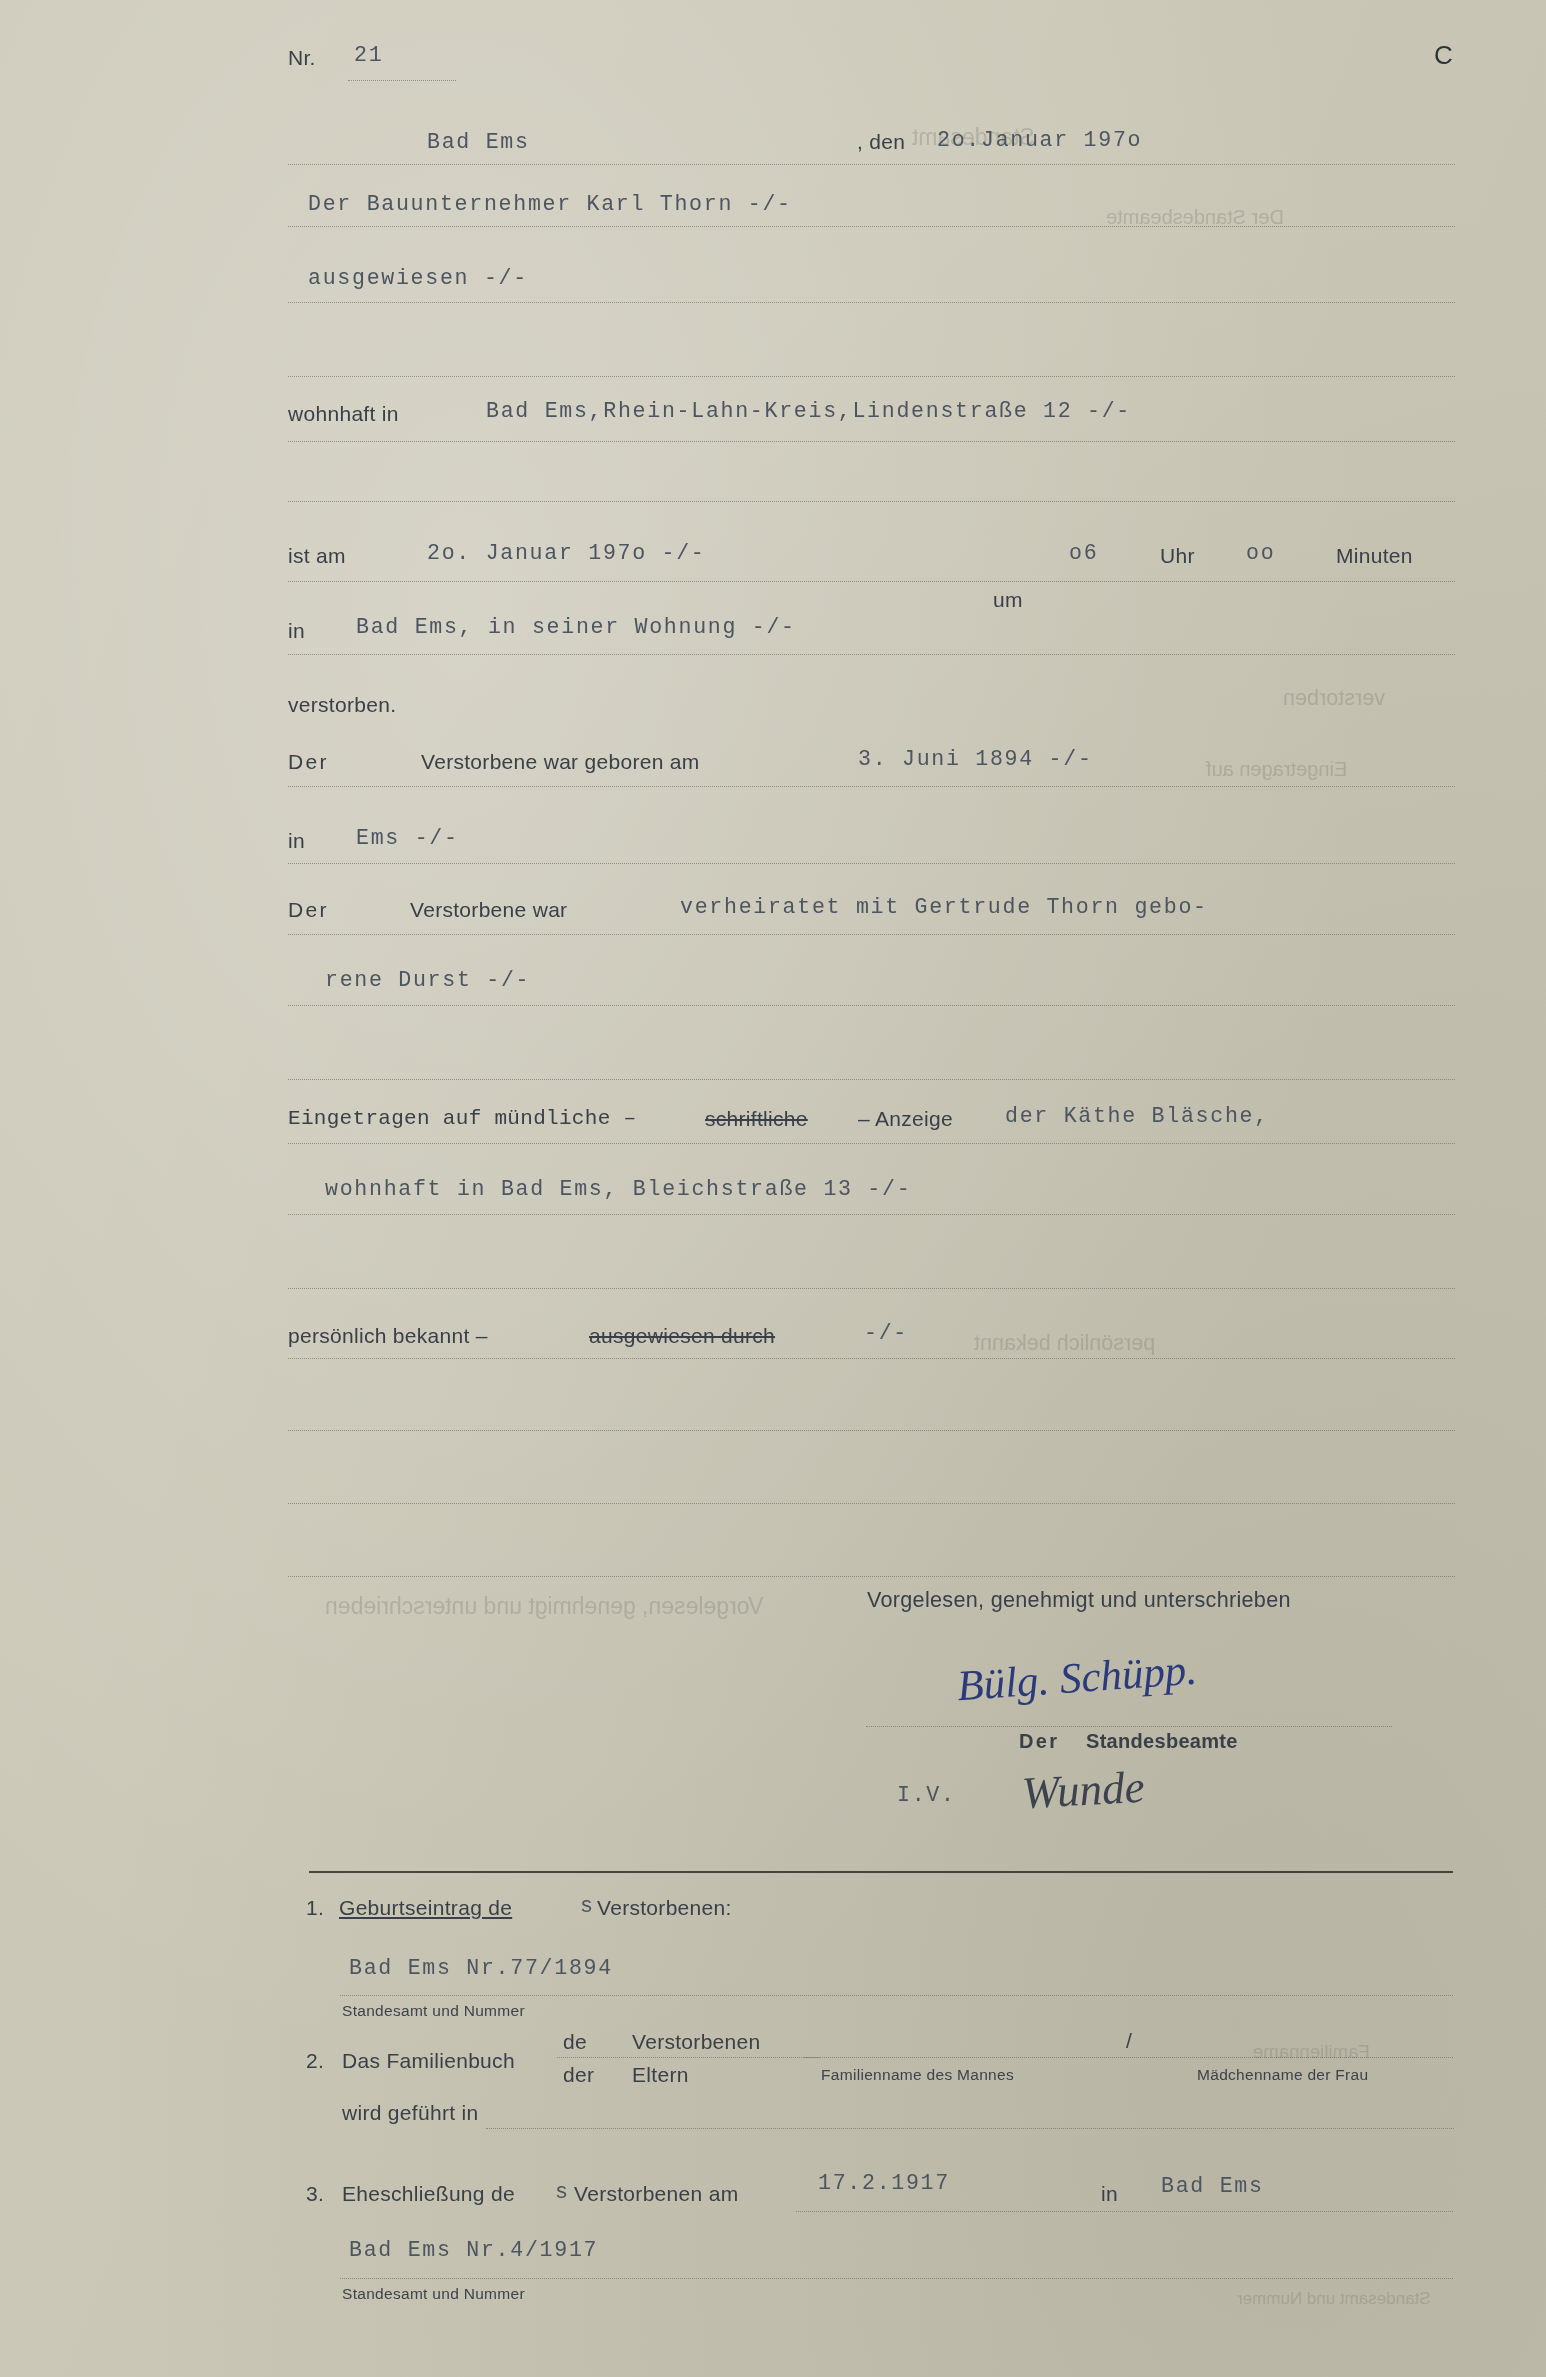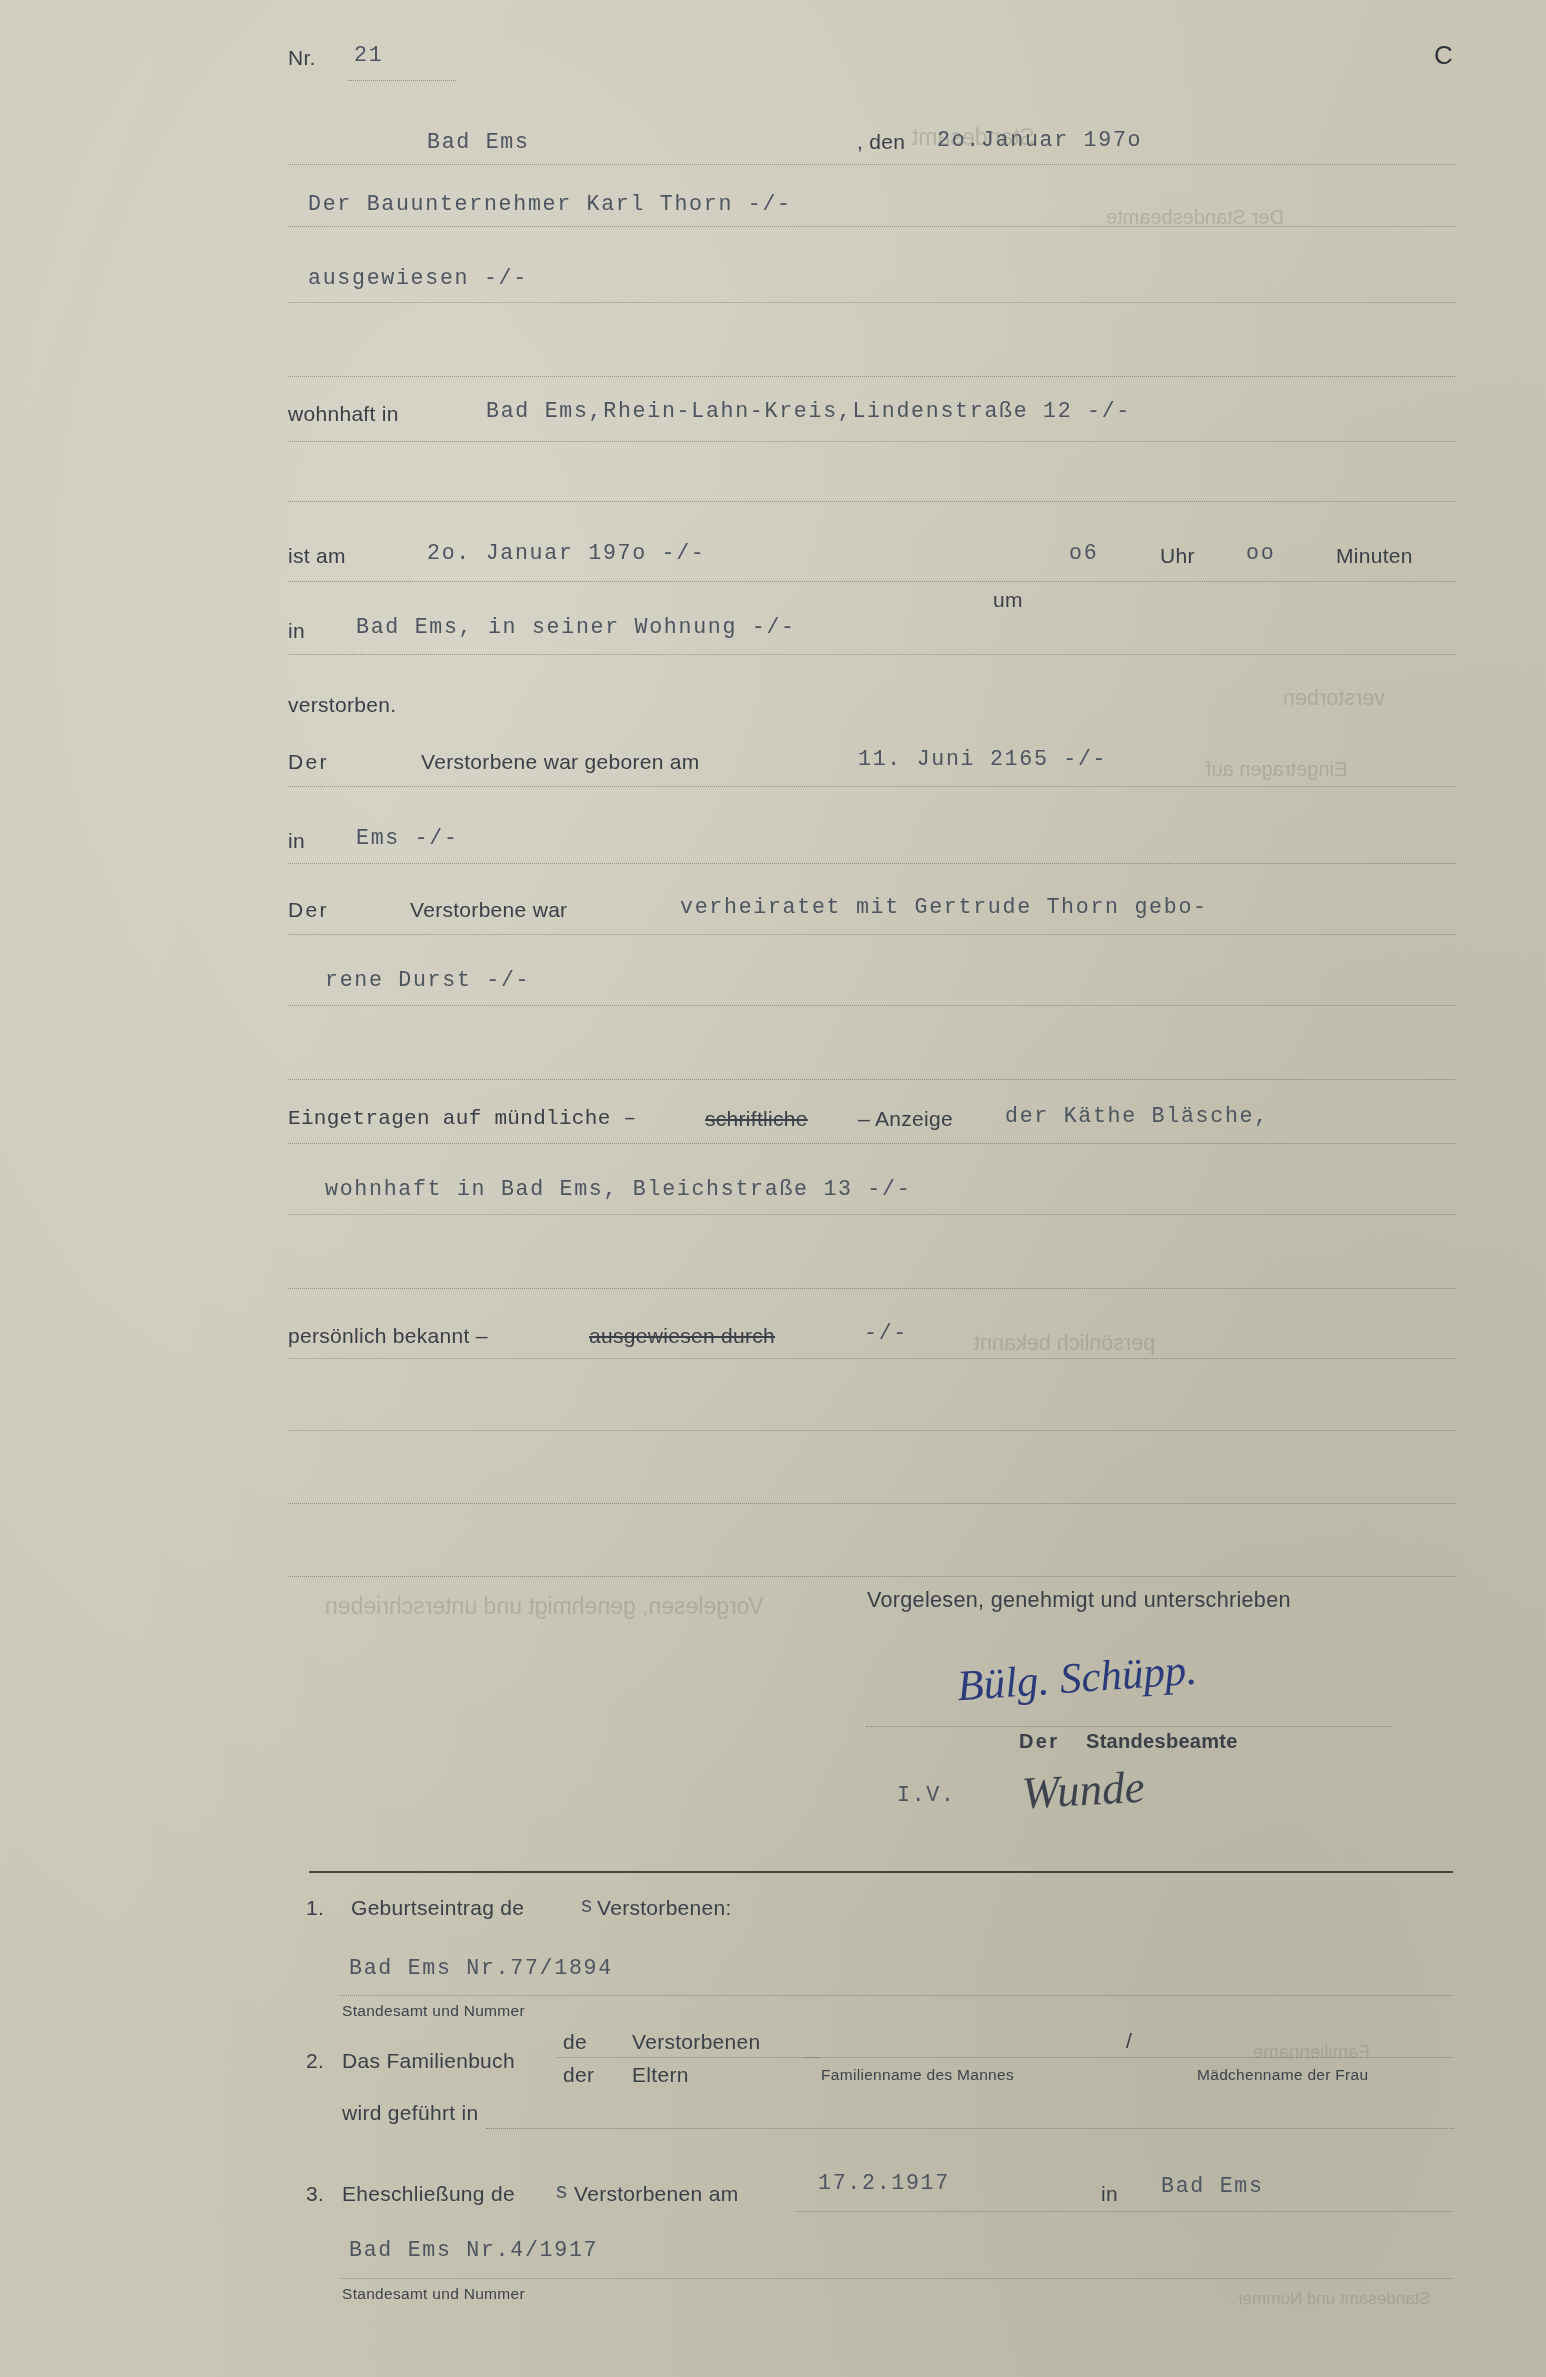--- a/index.html
+++ b/index.html
@@ -147,21 +147,21 @@
   <div class="dotline" style="left:288px; top:581px; width:1167px;"></div>
 
   <div class="printed" style="left:288px; top:619px;">in</div>
   <div class="typed" style="left:356px; top:615px;">Bad Ems, in seiner Wohnung -/-</div>
   <div class="dotline" style="left:288px; top:654px; width:1167px;"></div>
 
   <div class="printed" style="left:288px; top:693px;">verstorben.</div>
 
   <div class="printed spaced" style="left:288px; top:750px;">Der</div>
   <div class="printed" style="left:421px; top:750px;">Verstorbene war geboren am</div>
-  <div class="typed" style="left:858px; top:747px;">11. Juni 2165 -/-</div>
+  <div class="typed" style="left:858px; top:747px;">3. Juni 1894 -/-</div>
   <div class="dotline" style="left:288px; top:786px; width:1167px;"></div>
 
   <div class="printed" style="left:288px; top:829px;">in</div>
   <div class="typed" style="left:356px; top:826px;">Ems -/-</div>
   <div class="dotline" style="left:288px; top:863px; width:1167px;"></div>
 
   <div class="printed spaced" style="left:288px; top:898px;">Der</div>
   <div class="printed" style="left:410px; top:898px;">Verstorbene war</div>
   <div class="typed" style="left:680px; top:895px;">verheiratet mit Gertrude Thorn gebo-</div>
   <div class="dotline" style="left:288px; top:934px; width:1167px;"></div>
@@ -198,21 +198,21 @@
 
   <div class="printed spaced bold-print" style="left:1019px; top:1730px; font-size:20px;">Der</div>
   <div class="printed bold-print" style="left:1086px; top:1730px; font-size:20px;">Standesbeamte</div>
 
   <div class="typed" style="left:897px; top:1783px;">I.V.</div>
   <div class="sig2" style="left:1022px; top:1764px; font-size:45px;">Wunde</div>
 
   <div class="thickline" style="left:309px; top:1871px; width:1144px;"></div>
 
   <div class="printed" style="left:306px; top:1896px;">1.</div>
-  <div class="printed" style="left:351px; top:1896px;">Geburtseintrag de</div>
+  <div class="printed" style="left:339px; top:1896px;text-decoration:underline;">Geburtseintrag de</div>
   <div class="typed" style="left:580px; top:1894px;">s</div>
   <div class="printed" style="left:597px; top:1896px;">Verstorbenen:</div>
 
   <div class="typed" style="left:349px; top:1956px;">Bad Ems Nr.77/1894</div>
   <div class="dotline" style="left:340px; top:1995px; width:1113px;"></div>
   <div class="printed small" style="left:342px; top:2002px;">Standesamt und Nummer</div>
 
   <div class="printed" style="left:306px; top:2049px;">2.</div>
   <div class="printed" style="left:342px; top:2049px;">Das Familienbuch</div>
   <div class="printed" style="left:563px; top:2030px;">de</div>

